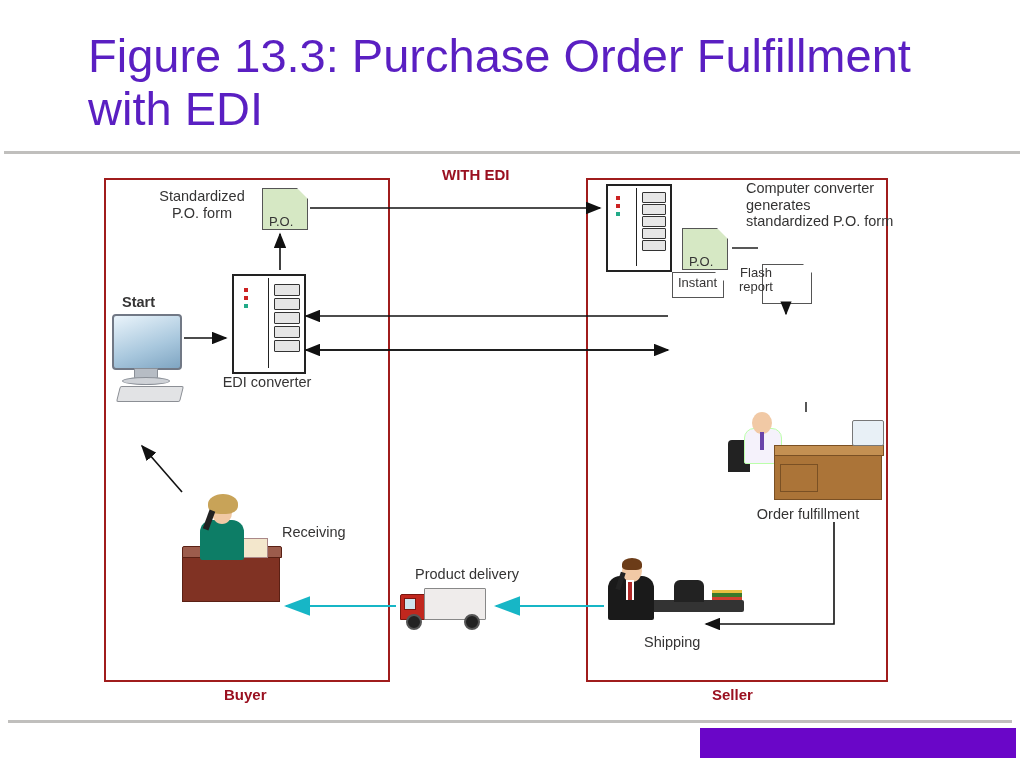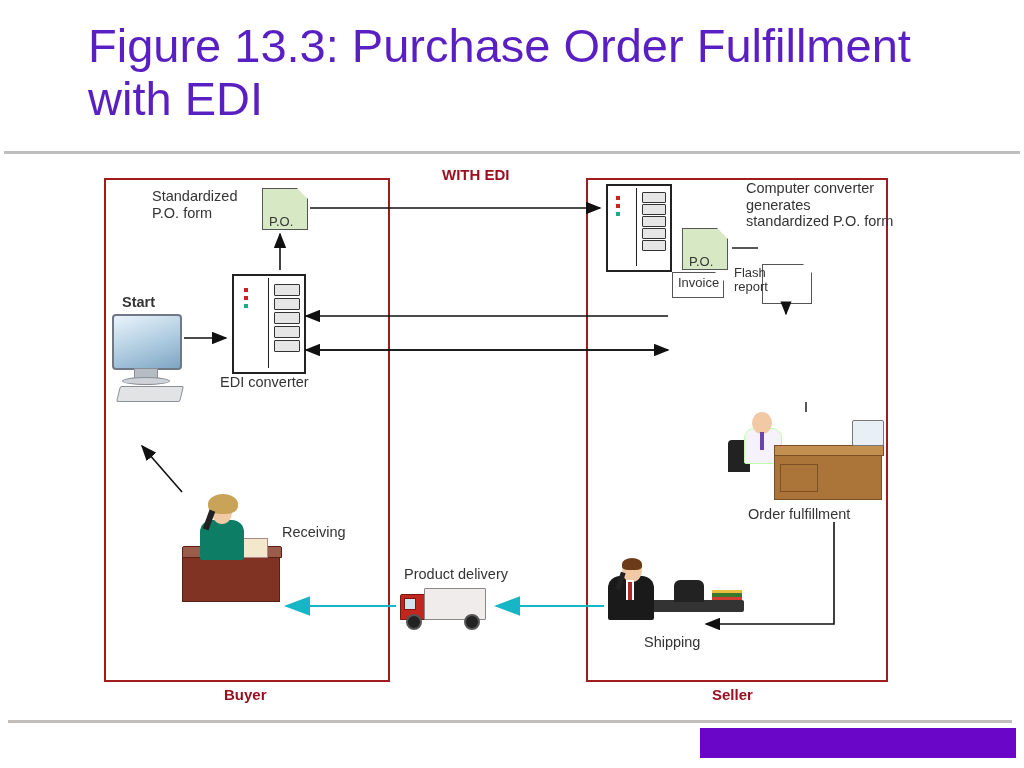--- a/index.html
+++ b/index.html
@@ -1,24 +1,24 @@
 <!DOCTYPE html>
 <html><head>
 <meta charset="utf-8">
 <style>
   html,body{margin:0;padding:0;width:1024px;height:768px;background:#fff;font-family:Verdana,Arial,sans-serif;color:#000;overflow:hidden}
-  .title{position:absolute;left:88px;top:20px;width:860px;font-size:47px;line-height:1.12;color:#5a1fc2;font-family:Verdana,Arial,sans-serif}
+  .title{position:absolute;left:88px;top:30px;width:860px;font-size:47px;line-height:1.12;color:#5a1fc2;font-family:Verdana,Arial,sans-serif}
   .hr-top{position:absolute;left:4px;top:151px;width:1016px;height:0;border-top:3px solid #c0bfbd}
   .hr-bot{position:absolute;left:8px;top:720px;width:1004px;height:0;border-top:3px solid #c0bfbd}
   .bar{position:absolute;left:700px;top:728px;width:316px;height:30px;background:#6a06c8}
   .diagram{position:absolute;left:86px;top:166px;width:850px;height:545px;font-family:Arial,Helvetica,sans-serif;font-size:15px;color:#353434}
   .box{position:absolute;border:2px solid #a01c1c}
   .with-edi{position:absolute;font-weight:bold;color:#9a1020;font-size:15px}
   .lbl{position:absolute;font-size:14.5px;color:#353434;line-height:1.15}
-  .lbl.center{}
+  .lbl.center{text-align:center}
   .lbl.buyer,.lbl.seller{font-weight:bold;color:#9a1020;font-size:15px}
   
   .server{position:absolute;background:#fff;border:2px solid #222}
   .server .unit{position:absolute;border:1.5px solid #333;border-radius:1px;background:#e6e6e6}
   .server .led{position:absolute;width:4px;height:4px;}
   
   .po{position:absolute;width:44px;height:40px;background:#d6e8c4;border:1.5px solid #555}
   .po::before{content:"";position:absolute;right:-5px;top:-5px;width:44px;height:40px;background:#e6e4e0;border:1.3px solid #777;z-index:-1}
   .po .fold{position:absolute;right:-1px;top:-1px;width:0;height:0;border-top:11px solid #fff;border-left:11px solid transparent}
   .po .t{position:absolute;left:6px;top:25px;font-size:13px}
@@ -135,21 +135,21 @@
   </div>
   <div class="po" style="left:596px;top:62px">
     <div class="fold"></div>
       <div class="t">P.O.</div>
   </div>
   <div class="lbl" style="left:660px;top:14px;width:150px">Computer converter generates standardized P.O. form</div>
 
   <div class="doc" style="left:586px;top:106px;width:50px;height:24px">
       <div class="fold"></div>
     </div>
-  <div class="lbl" style="left:592px;top:110px;font-size:13px">Invoice</div>
+  <div class="lbl" style="left:592px;top:110px;font-size:13px">Instant</div>
   <div class="doc" style="left:676px;top:98px;width:48px;height:38px">
       <div class="fold"></div>
     </div>
   <div class="lbl center" style="left:648px;top:100px;width:44px;font-size:13px;line-height:1.1">Flash report</div>
 
 
   <div class="person-fill" style="left:658px;top:246px;width:150px;height:96px">
     <div class="chair"></div>
       <div class="torso"></div>
       <div class="head"></div>

